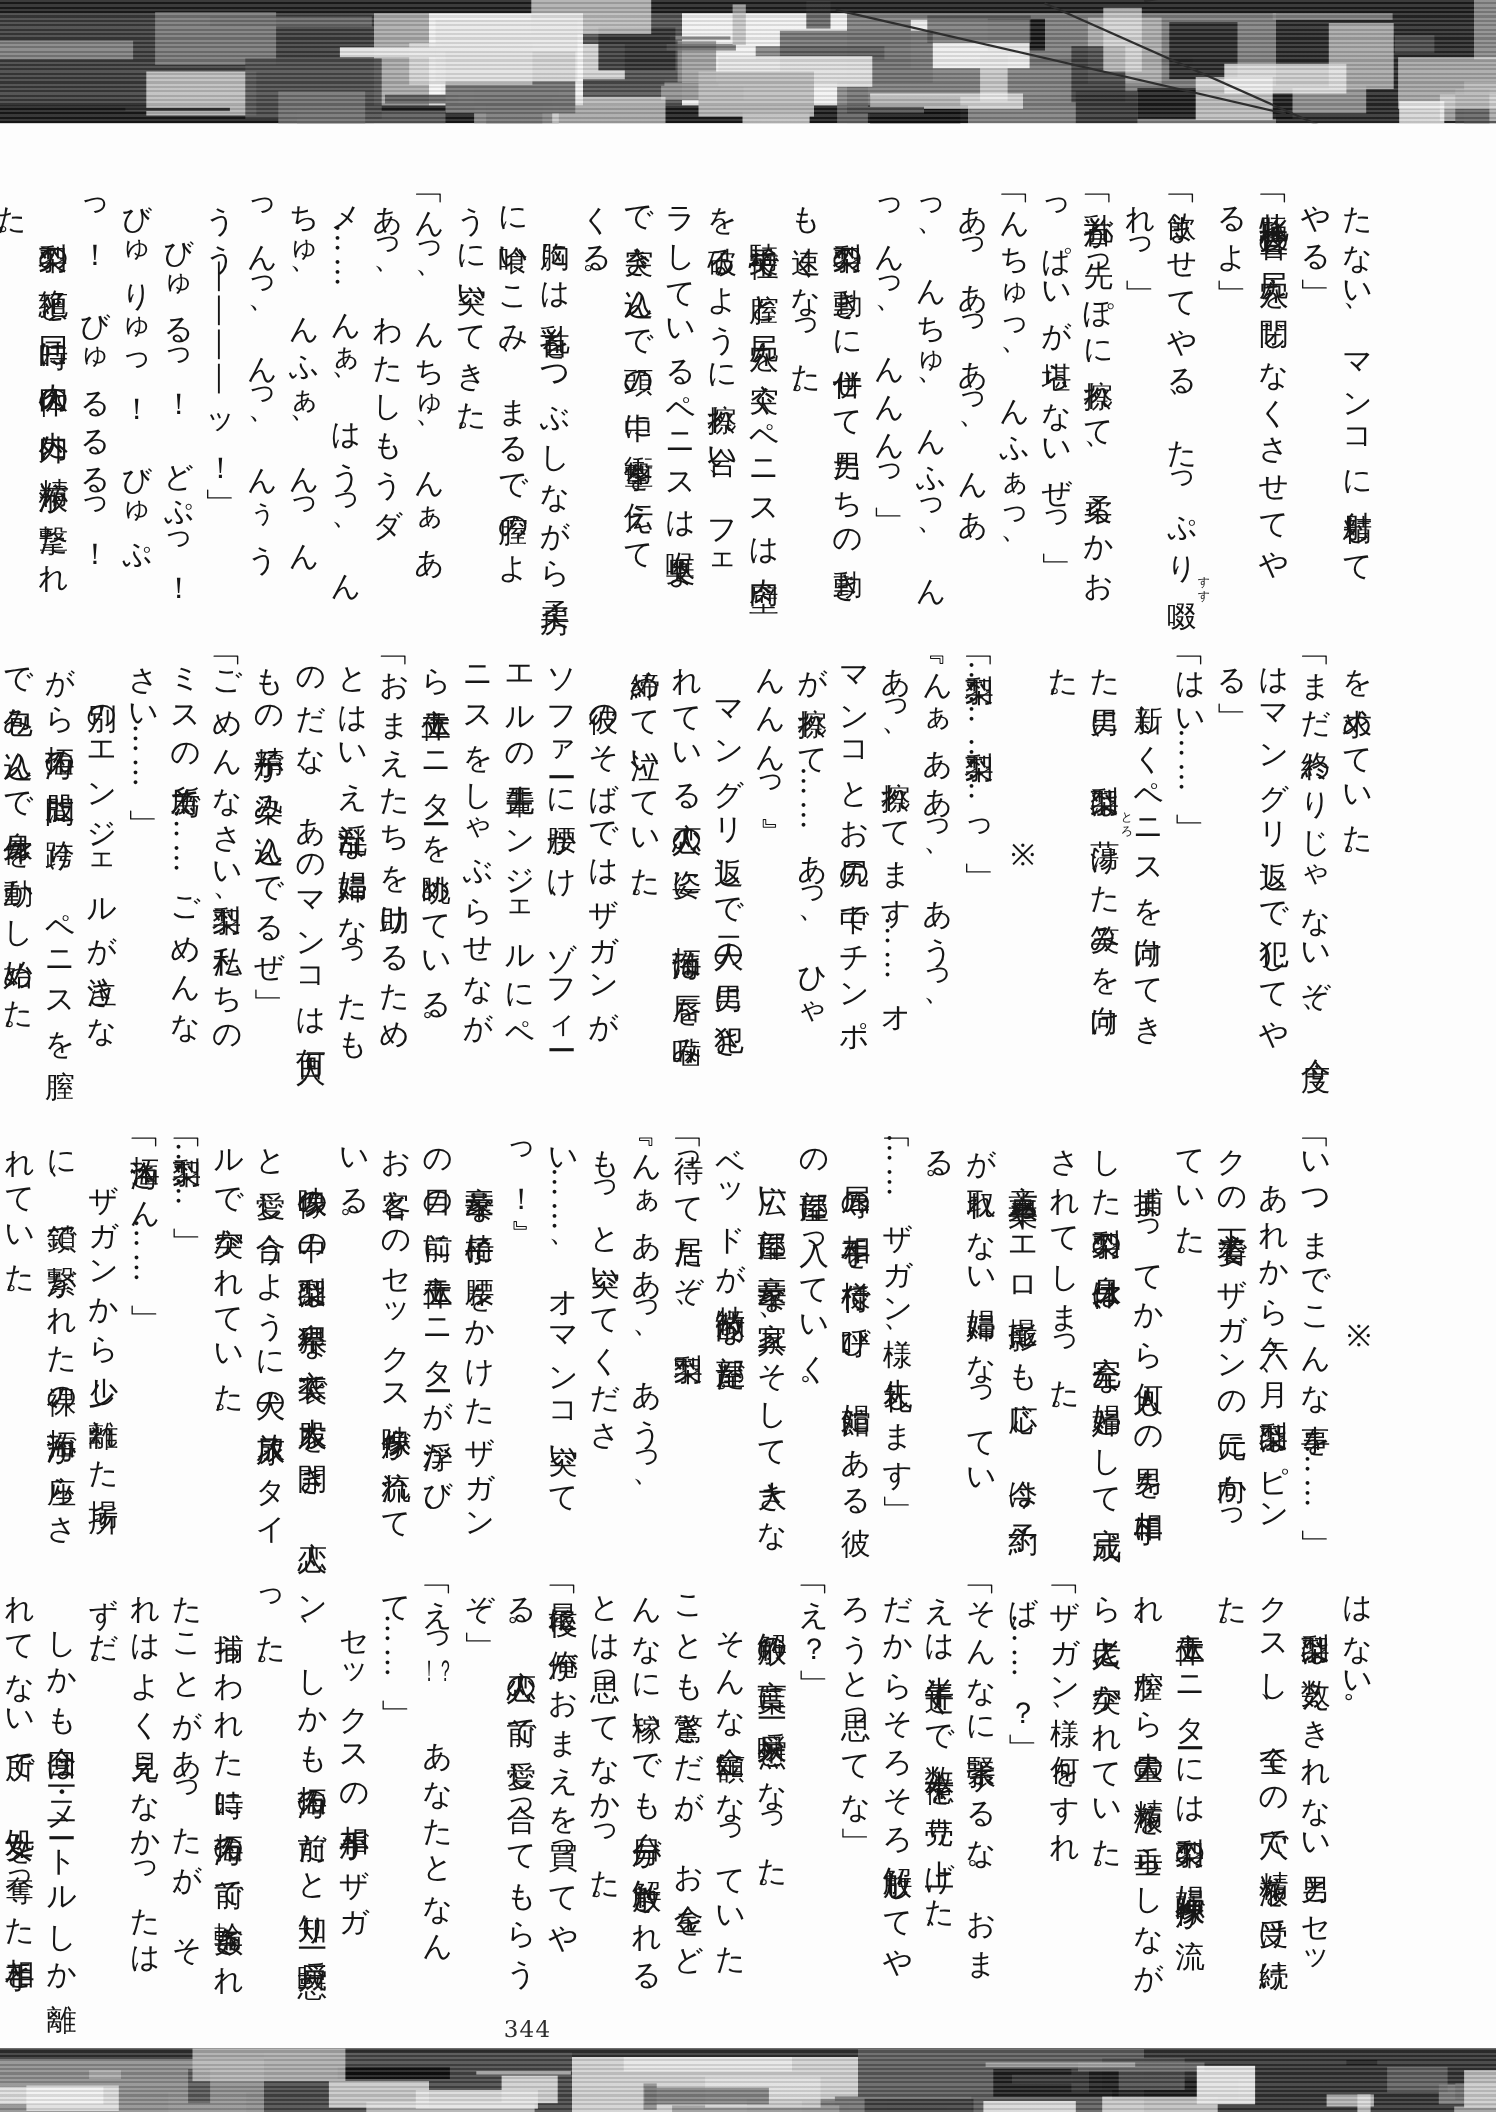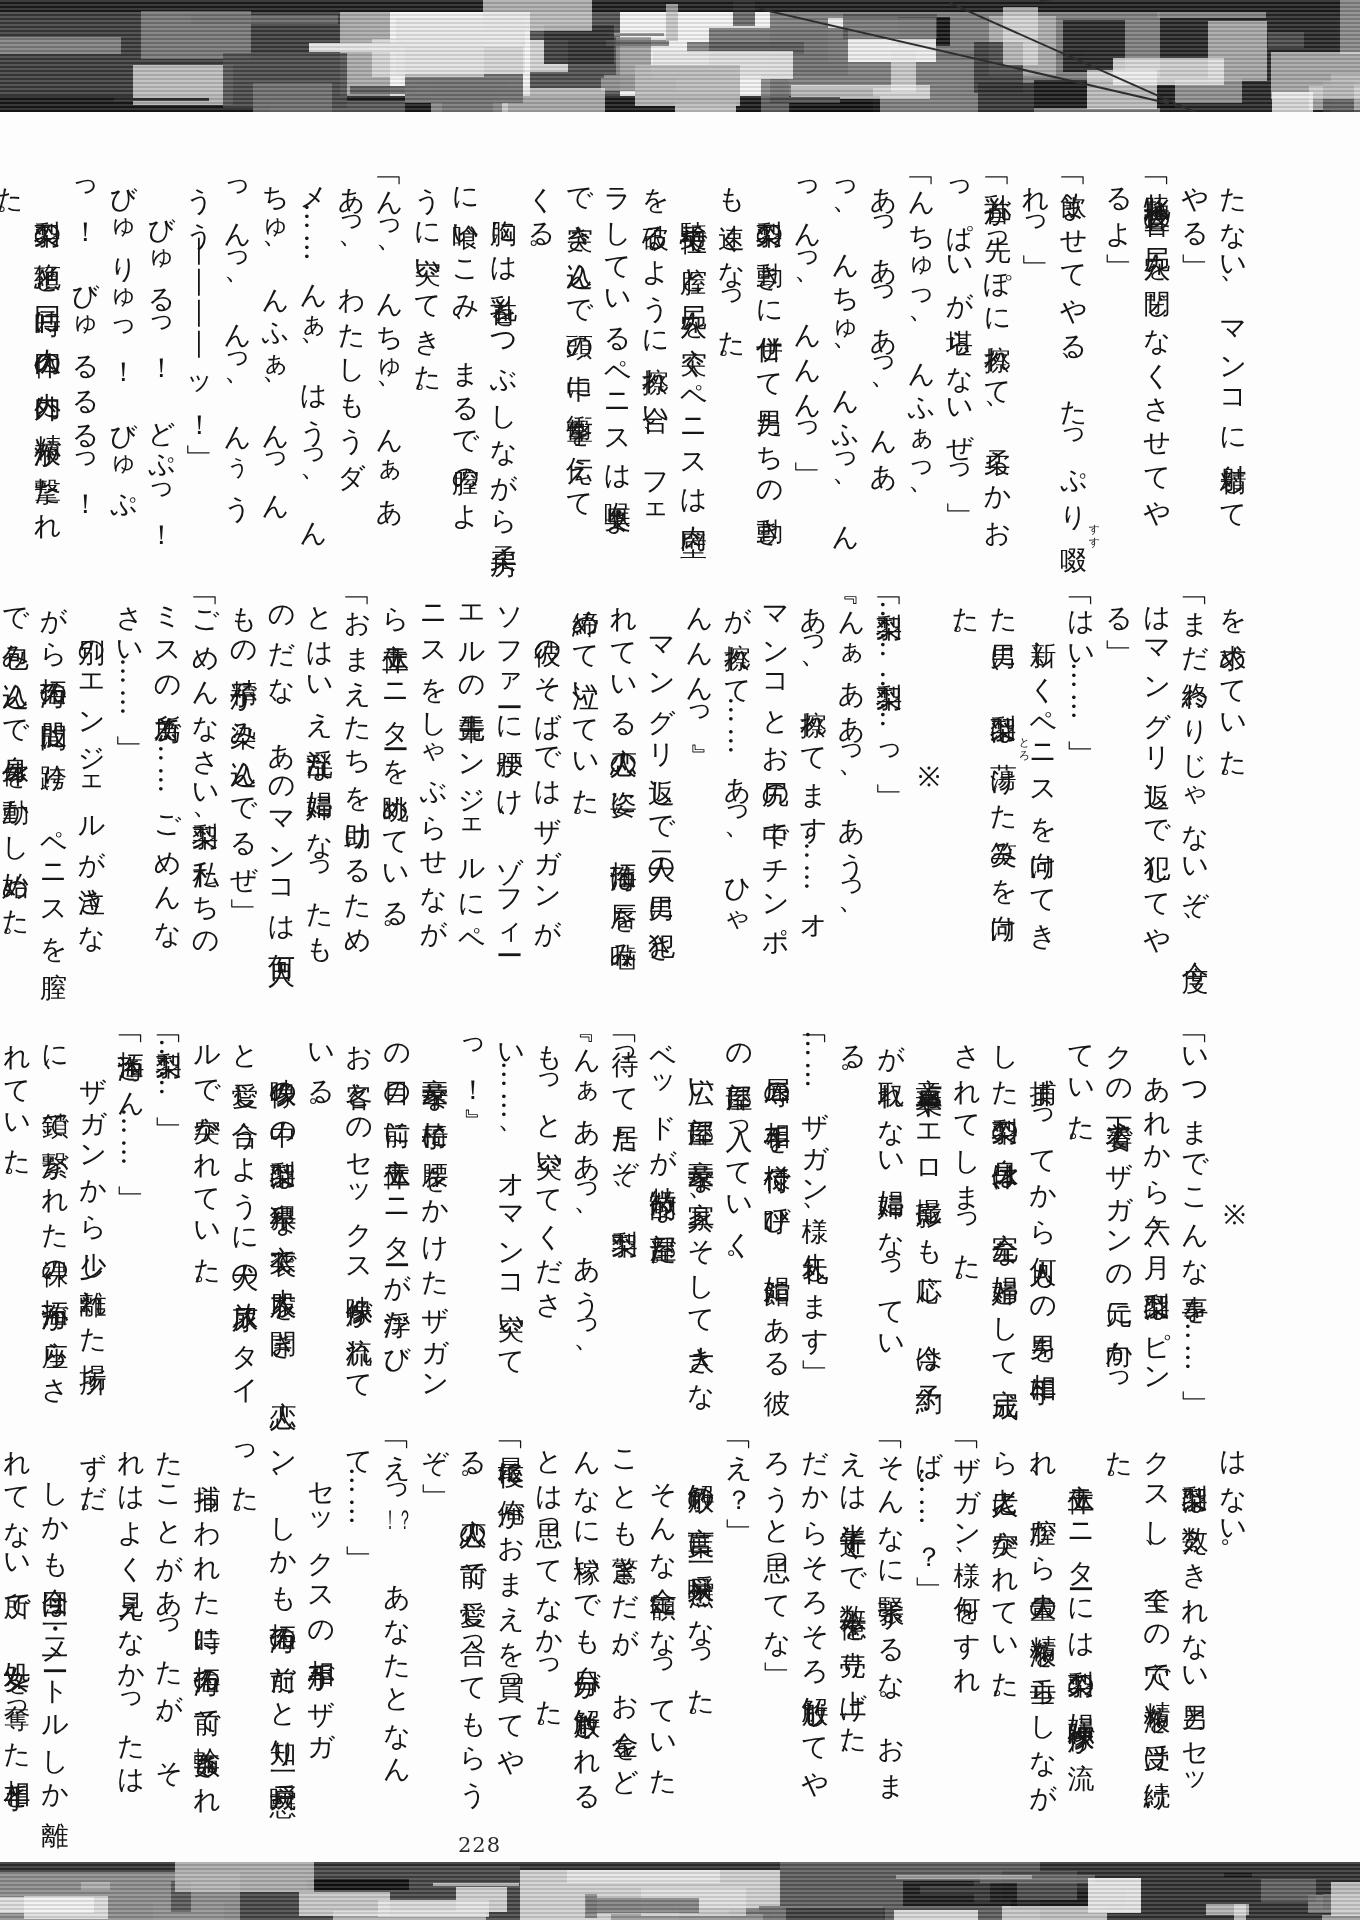--- a/index.html
+++ b/index.html
@@ -162,21 +162,21 @@
       <p>「え？」</p>
       <p>　解放の言葉に一瞬呆然となった。</p>
       <p>　そんな金額になっていたことも驚きだが、お金をどんなに稼いでも自分が解放されるとは思ってなかった。</p>
       <p>「最後に俺がおまえを買ってやる。恋人の前で愛し合ってもらうぞ」</p>
       <p>「えっ<span class="tcy">！？</span>　あなたとなんて……」</p>
       <p>　セックスの相手がザガン、しかも拓海の前だと知り一瞬戸惑った。</p>
       <p>　捕らわれた時に拓海の前で輪姦されたことがあったが、それはよく見えなかったはずだ。</p>
       <p>　しかも今回は一・二メートルしか離れてない所で、処女を奪った相手とのセックスを見せなければならない。</p>
     </div>
 
-  <div class="pagenum">228</div>
+  <div class="pagenum">344</div>
 
   <div id="footer-art" class="artband">
       <div class="rect" style="left: 0px; top: 0px; width: 1360px; height: 10px; background: rgb(47, 47, 47);"></div>
       <div class="rect" style="left: 0px; top: 10px; width: 240px; height: 48px; background: rgb(138, 138, 138);"></div>
       <div class="rect" style="left: 240px; top: 4px; width: 280px; height: 54px; background: rgb(68, 68, 68);"></div>
       <div class="rect" style="left: 520px; top: 8px; width: 260px; height: 50px; background: rgb(207, 207, 207);"></div>
       <div class="rect" style="left: 780px; top: 0px; width: 260px; height: 58px; background: rgb(90, 90, 90);"></div>
       <div class="rect" style="left: 1040px; top: 6px; width: 320px; height: 52px; background: rgb(48, 48, 48);"></div>
       <div class="rect" style="left: 23.5899px; top: 34.1763px; width: 84.9025px; height: 23.2863px; background: rgb(247, 247, 247); opacity: 0.749958;"></div>
       <div class="rect" style="left: 1010.78px; top: 27.9713px; width: 115.433px; height: 18.5451px; background: rgb(16, 16, 16); opacity: 0.724029;"></div>

